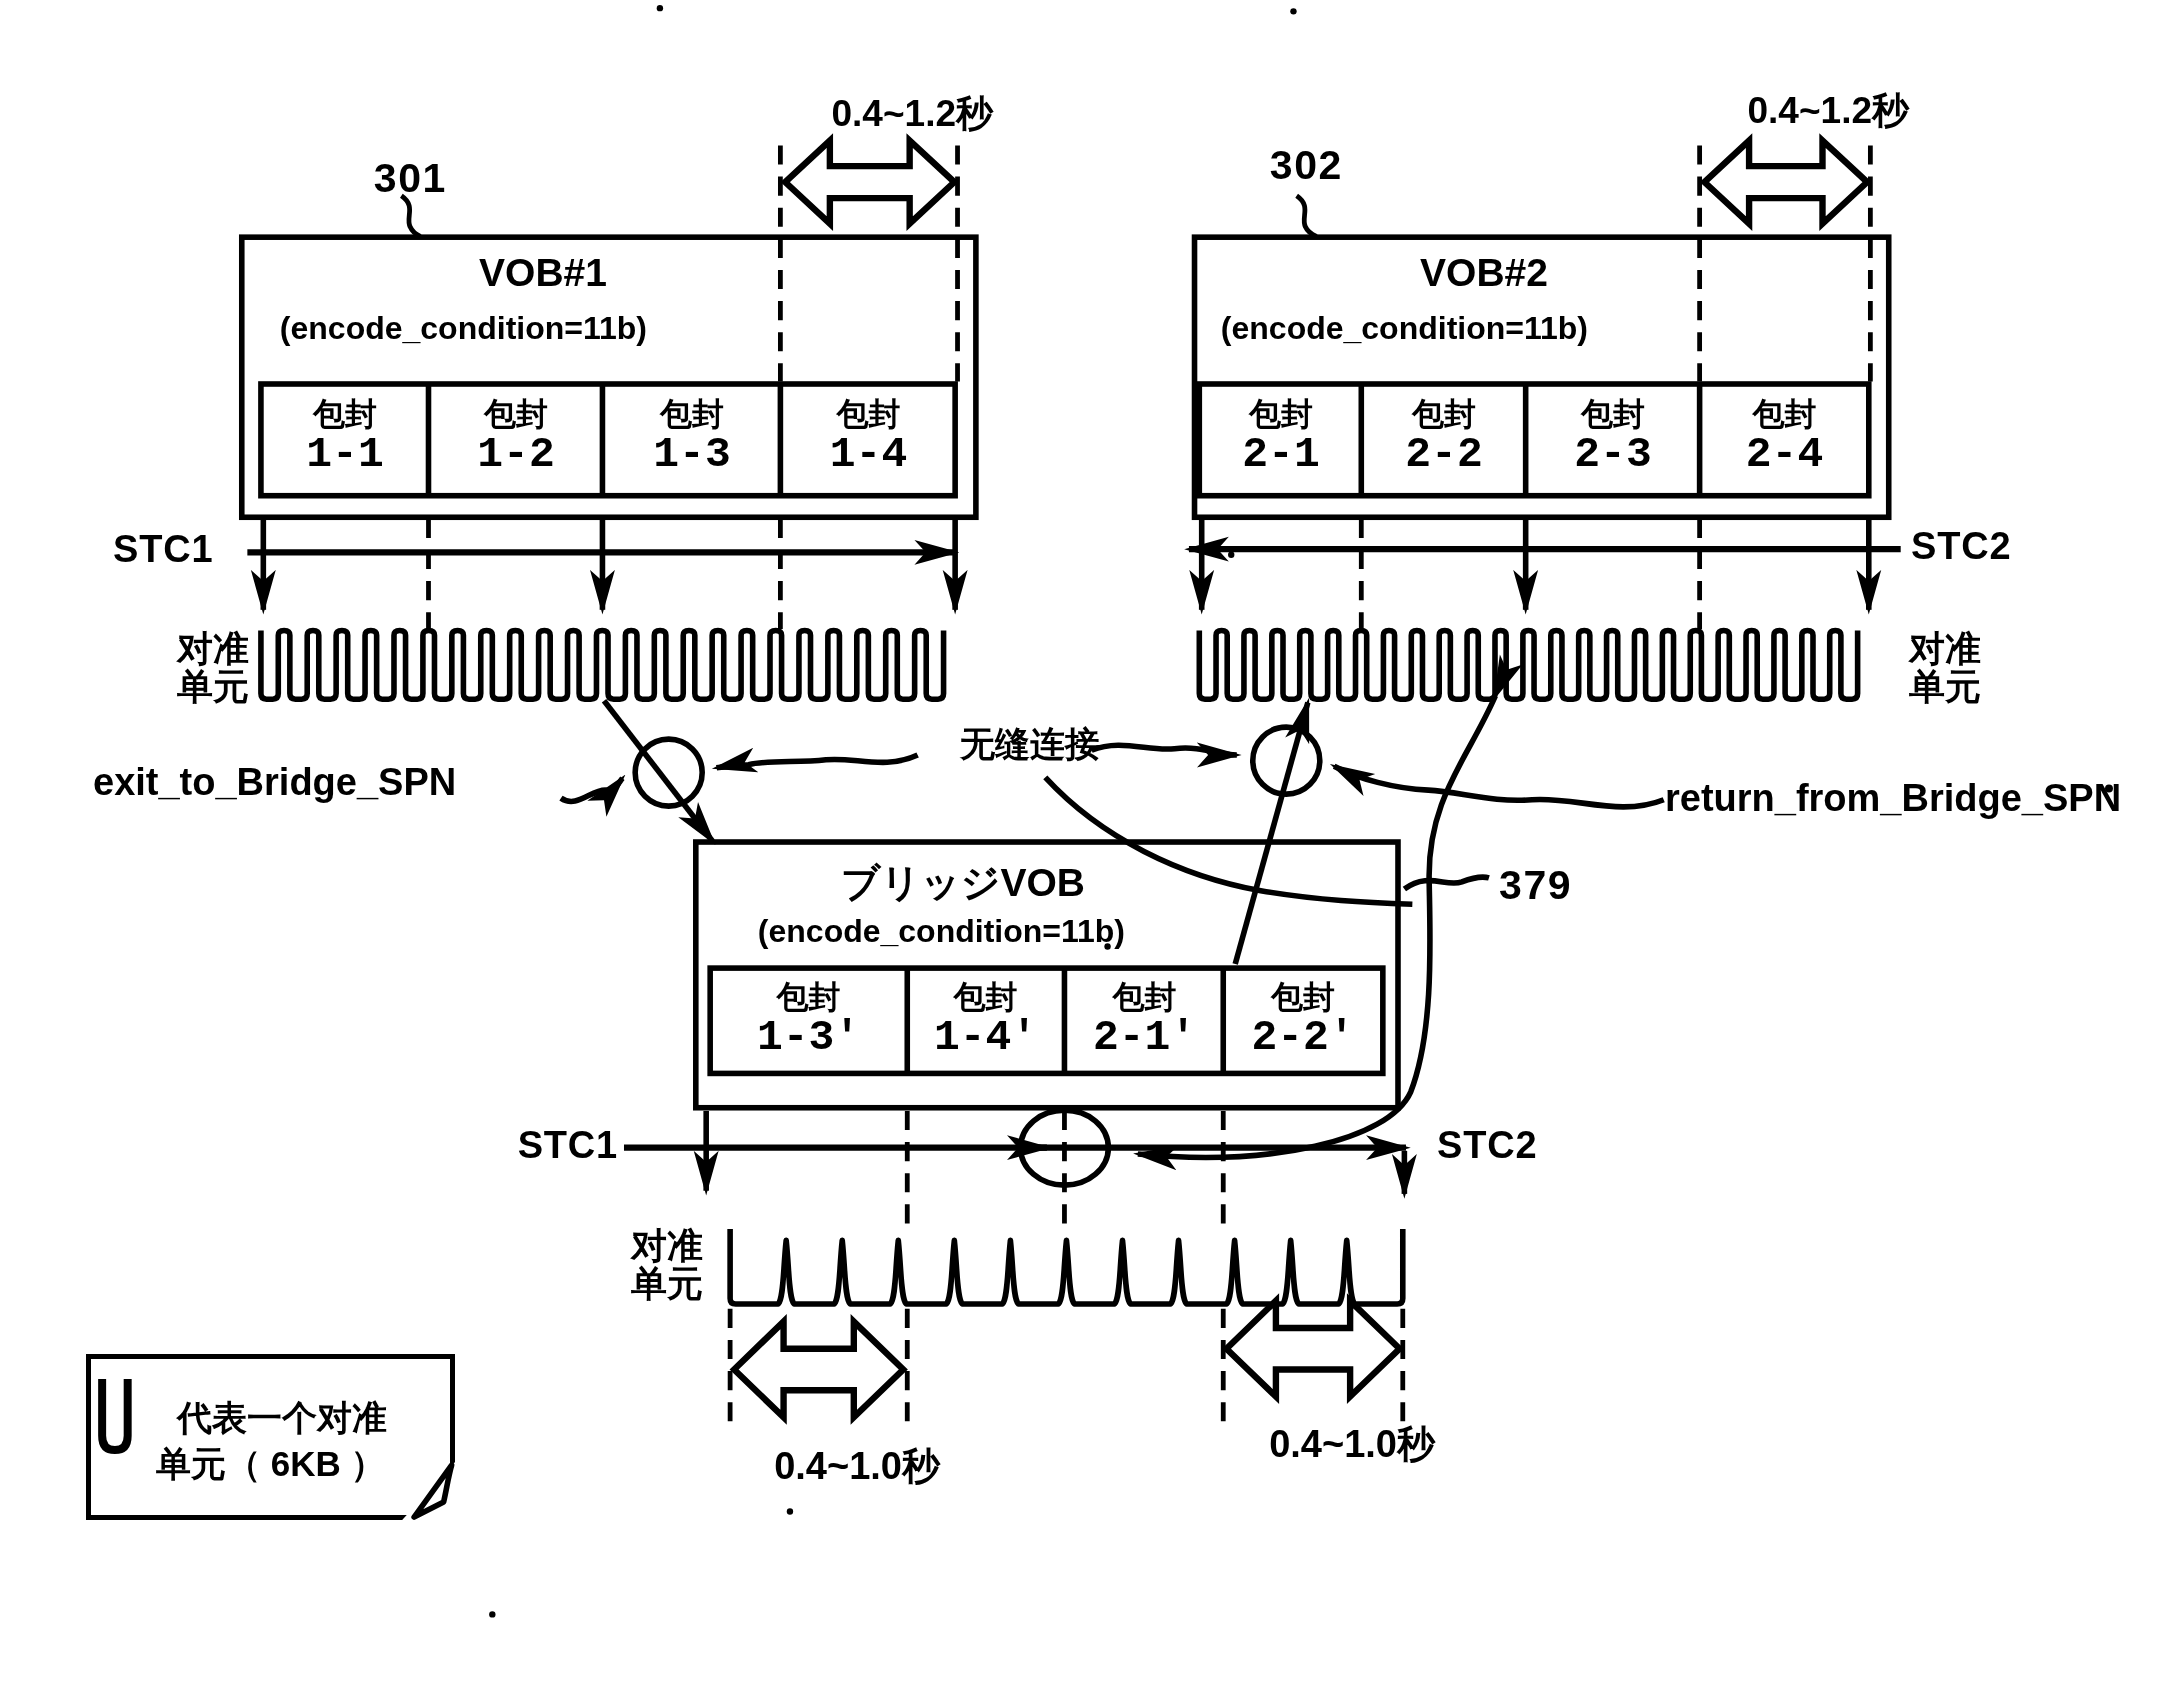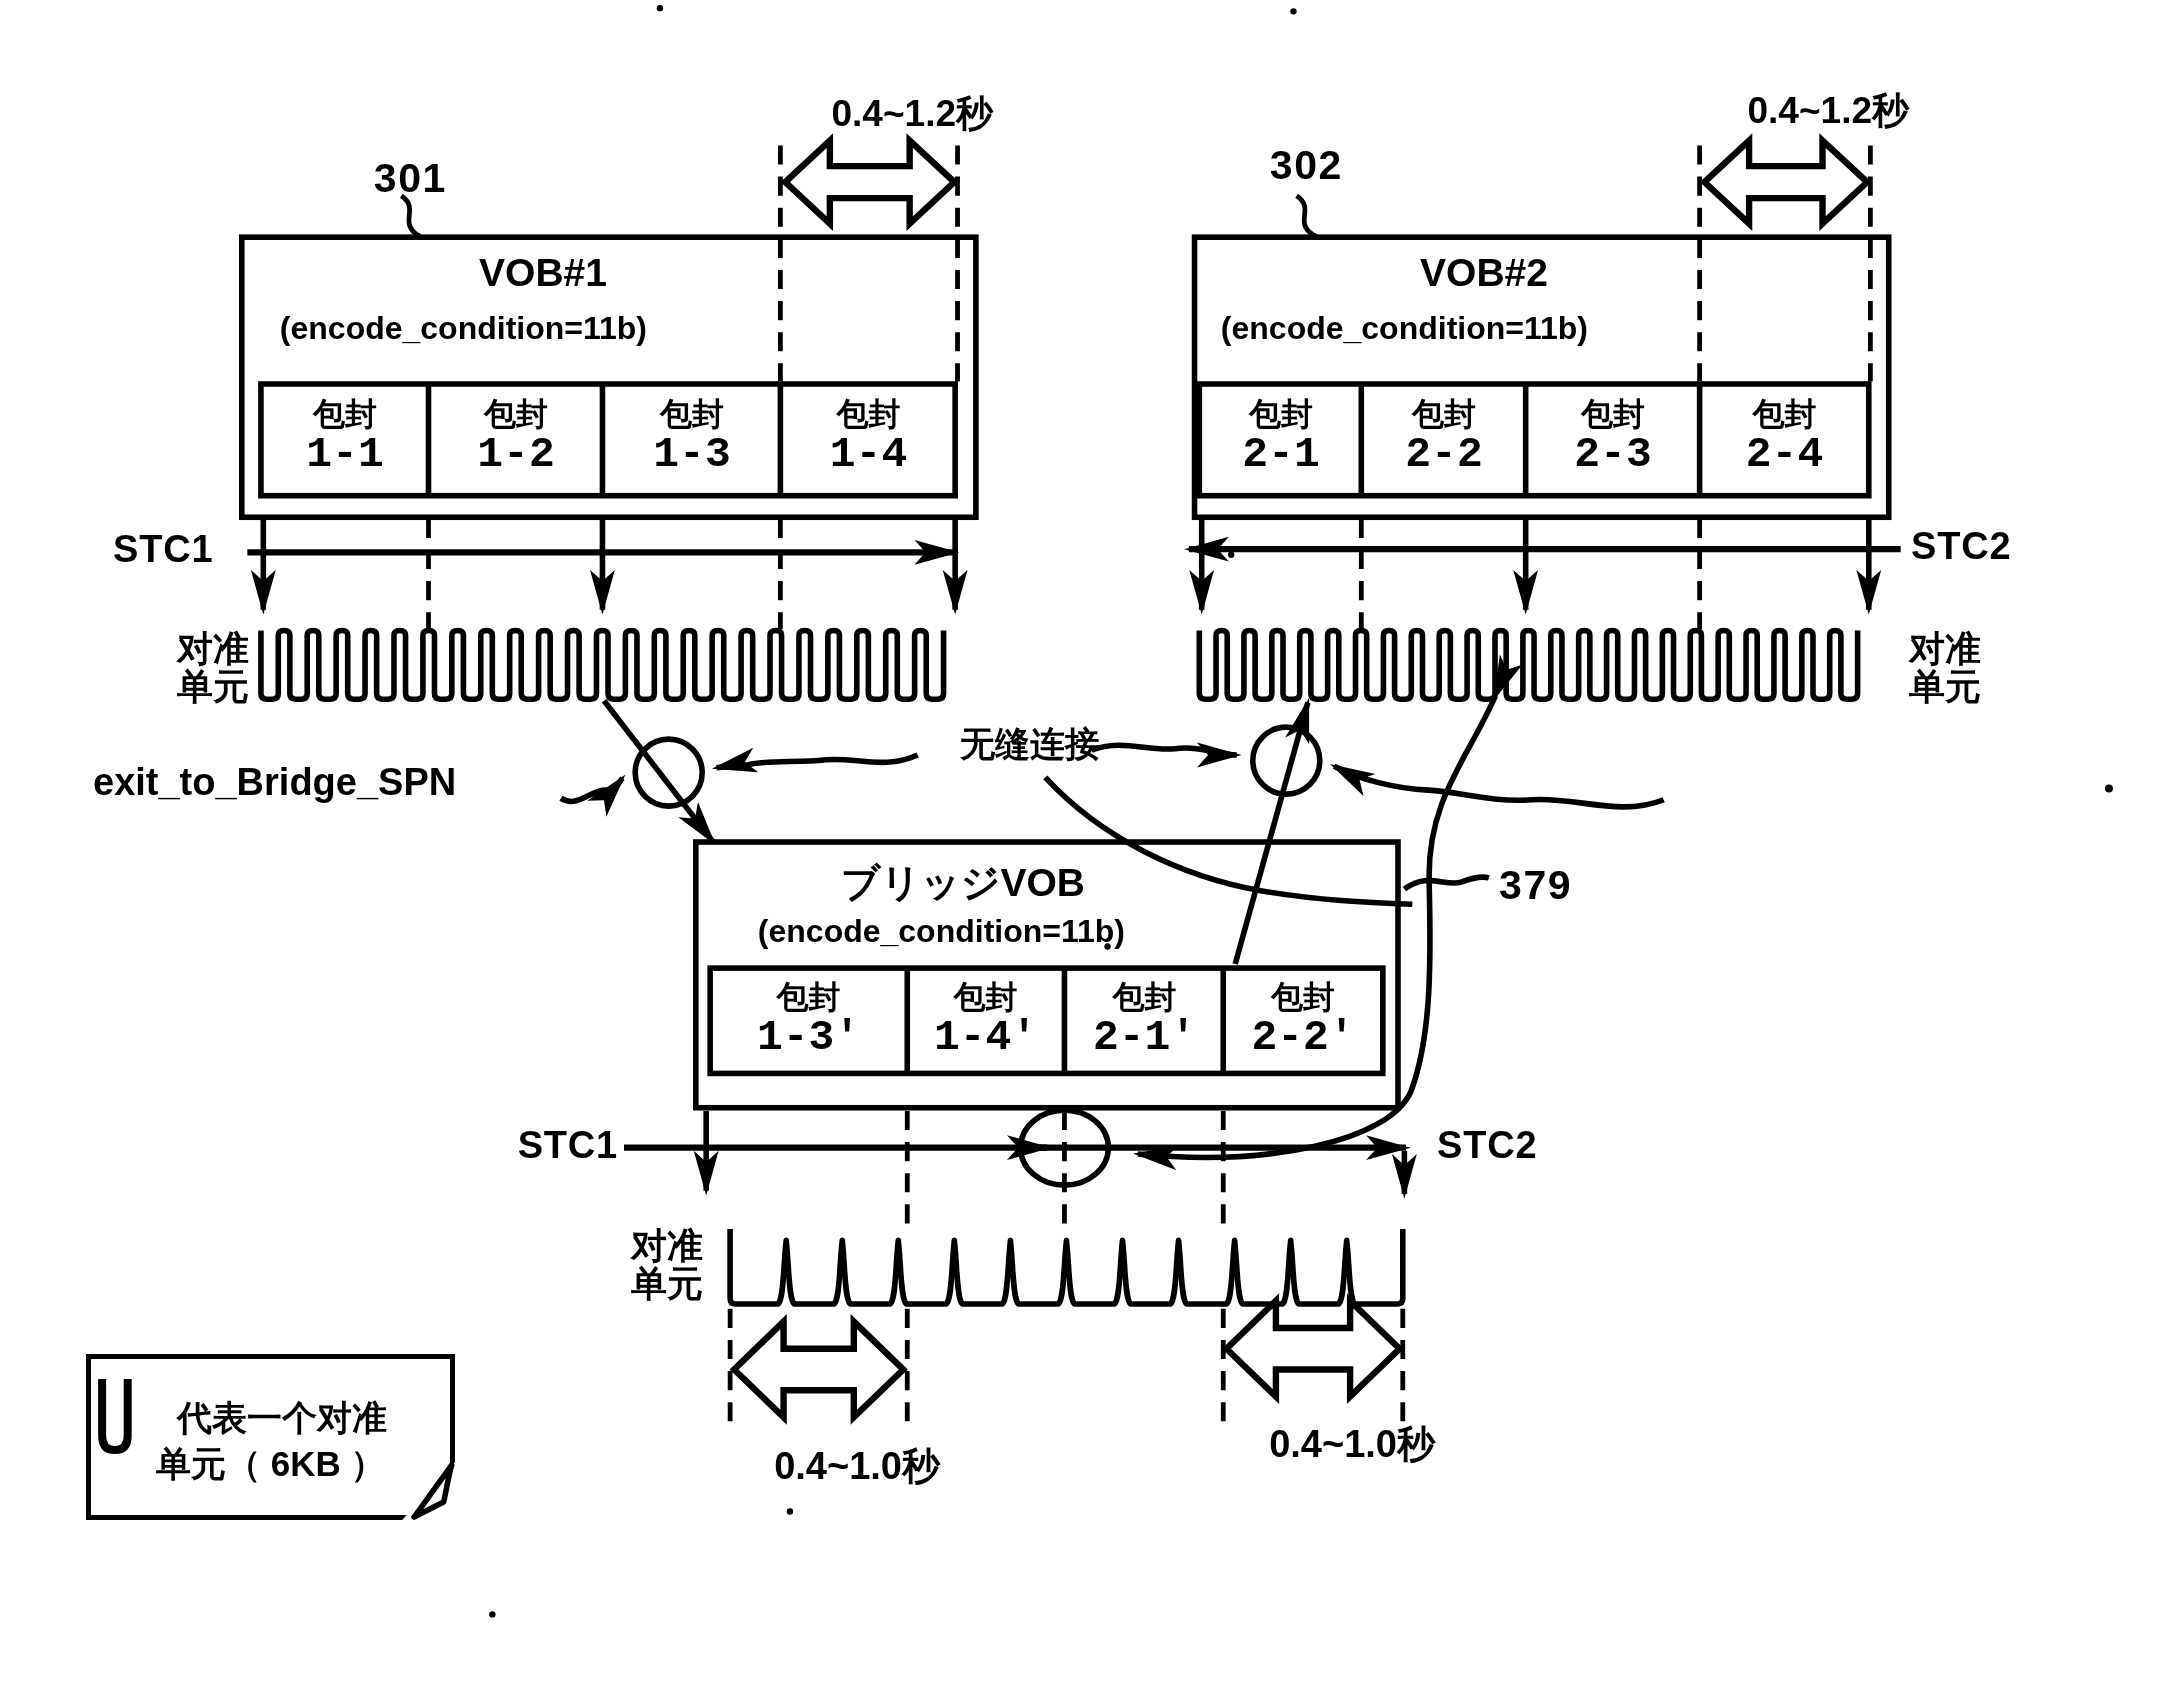--- a/index.html
+++ b/index.html
@@ -228,20 +228,21 @@
   <div class="txt align-lbl" style="left:1909px;top:630px;width:104px;">
     <div>对准</div>
     <div>单元</div>
     </div>
   <div class="txt align-lbl rgt" style="left:602px;top:1227px;width:101px;">
     <div>对准</div>
     <div>单元</div>
     </div>
 
   <div class="txt ann" style="left:93px;top:761px;">exit_to_Bridge_SPN</div>
+  <div class="txt ann" style="left:1665px;top:777px;">return_from_Bridge_SPN</div>
   <div class="txt seam ctr" style="left:900px;top:721px;width:200px;">无缝连接</div>
 
   <div class="txt dur2 ctr" style="left:701px;top:1441px;width:239px;">0.4~1.0秒</div>
   <div class="txt dur2 ctr" style="left:1196px;top:1419px;width:239px;">0.4~1.0秒</div>
 
   <div class="txt lg1" style="left:136px;top:1395px;margin-left:41px;">代表一个对准</div>
   <div class="txt lg1" style="left:156px;top:1441px;">单元（ 6KB ）</div>
 
 </div>
 

